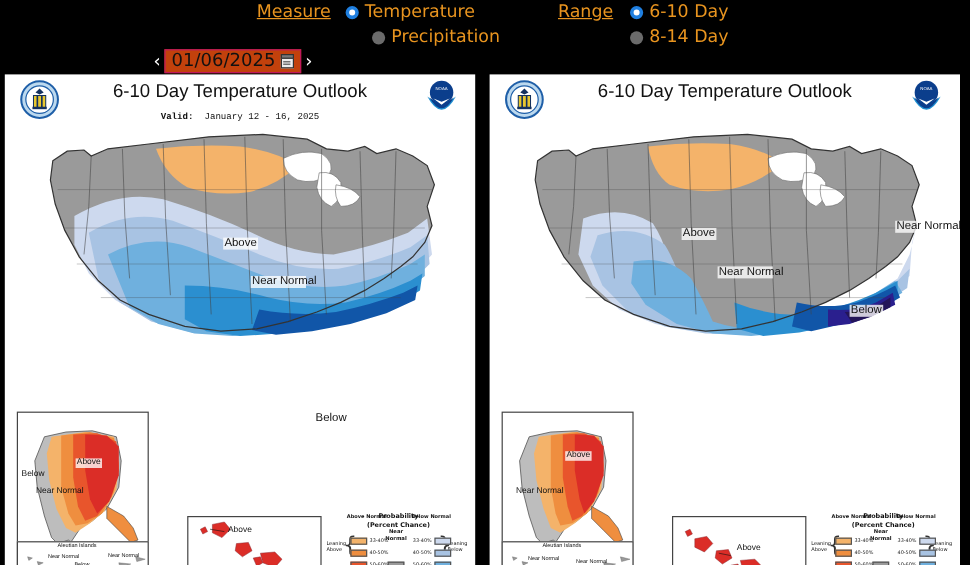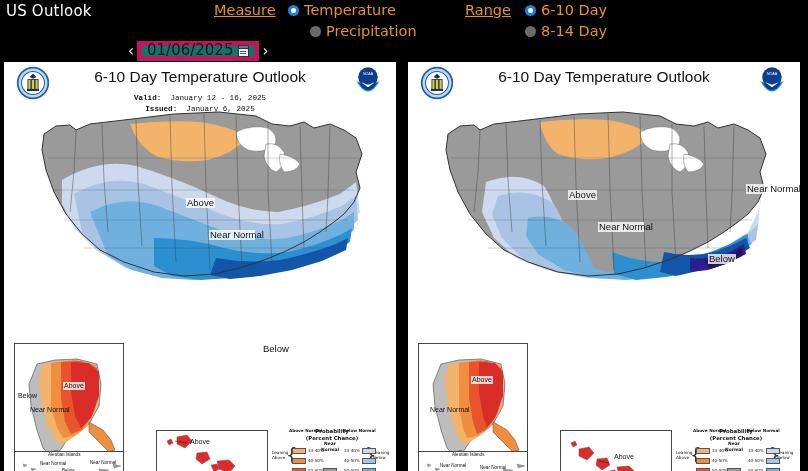--- a/index.html
+++ b/index.html
@@ -32,23 +32,23 @@
 
   .measure .radio-row.r1 { left: 74px; top: 1px; }
   .measure .radio-row.r2 { left: 74px; top: 22px; margin-left: 22px; }
   .range   .radio-row.r1 { left: 60px; top: 1px; }
   .range   .radio-row.r2 { left: 60px; top: 22px; }
 
   
   .datepicker { position: absolute; left: 125px; top: 41px; display: flex; align-items: center; }
   .date-arrow { color: #ffffff; font-size: 15px; padding: 0 3px; line-height: 1; cursor: pointer; }
   .date-box {
-    background: #0f766e; color: #111; font-size: 15px;
+    background: #c2410c; color: #111; font-size: 15px;
     padding: 1px 5px 2px 5px; display: flex; align-items: center; gap: 5px;
-    border: 5px solid #be185d; height: 20px;
+    border: 1px solid #be185d; height: 20px;
   }
   .date-val { line-height: 1; }
   .cal-icon { width: 11px; height: 12px; position: relative; flex: 0 0 auto; }
   .cal-icon .body { position: absolute; inset: 2px 0 0 0; background: #eee; border: 1.2px solid #333; }
   .cal-icon .top  { position: absolute; left: 0; top: 0; width: 11px; height: 4px; background: #777; border: 1.2px solid #333; }
   .cal-icon .ln   { position: absolute; left: 2px; width: 6px; height: 1px; background: #555; }
   .date-right {
     position: absolute; left: 552px; top: 41px;
     color: #ffffff; font-size: 15px;
   }
@@ -102,21 +102,20 @@
   .nn-sw { position: absolute; left: 51px; top: 40px; width: 14px; height: 7px; background: #9a9a9a; border: .5px solid #555; }
   .brace { position: absolute; font-size: 18px; color: #333; line-height: 1; }
 </style>
 </head>
 <body>
 
 <div class="app">
 
   <div class="header">
 
-    <div class="app-title">US Outlook</div>
 
     <div class="ctrl-group measure">
       <span class="ctrl-label">Measure</span>
       <div class="radio-row r1">
         <span class="radio-dot on"></span>
         <span class="radio-text">Temperature</span>
       </div>
       <div class="radio-row r2">
         <span class="radio-dot off"></span>
         <span class="radio-text">Precipitation</span>
@@ -167,21 +166,20 @@
       <circle cx="18" cy="13" r="11.5" fill="#0b3e8c"></circle>
       <text x="18" y="10.5" font-size="4.2" fill="#fff" text-anchor="middle" font-family="Liberation Sans, sans-serif">NOAA</text>
       <path d="M4 17 q14 26 28 0 q-14 12 -28 0 Z" fill="#1f8fd0"></path>
       <path d="M6 18 q12 21 24 0 q-12 10 -24 0 Z" fill="#0b3e8c"></path>
       <path d="M10 19 l8 6 l8 -6 l-8 3.2 Z" fill="#ffffff"></path>
     </svg>
 
     <div class="map-title">6-10 Day Temperature Outlook</div>
     <div class="valid-block">
       <div class="valid-line"><b>Valid:</b>&nbsp;&nbsp;<span>January 12 - 16, 2025</span></div>
-      <div class="valid-line"><b>Issued:</b>&nbsp;&nbsp;<span>January 6, 2025</span></div>
     </div>
 
     <svg class="map-svg" viewBox="0 0 392 409">
 
       <path d="M40 72 L52 64 L66 63 L72 68 L86 62 L120 58 L170 52 L215 50 L252 54 L268 62
                L286 64 L300 60 L310 66 L326 62 L340 68 L352 76 L358 92 L352 110 L356 126
                L350 140 L340 152 L330 160 L316 170 L300 180 L280 190 L260 198 L236 206
                L210 212 L180 214 L150 210 L120 200 L96 188 L78 172 L62 152 L50 130
                L42 108 L38 88 Z" fill="#9a9a9a" stroke="none"></path>
 

